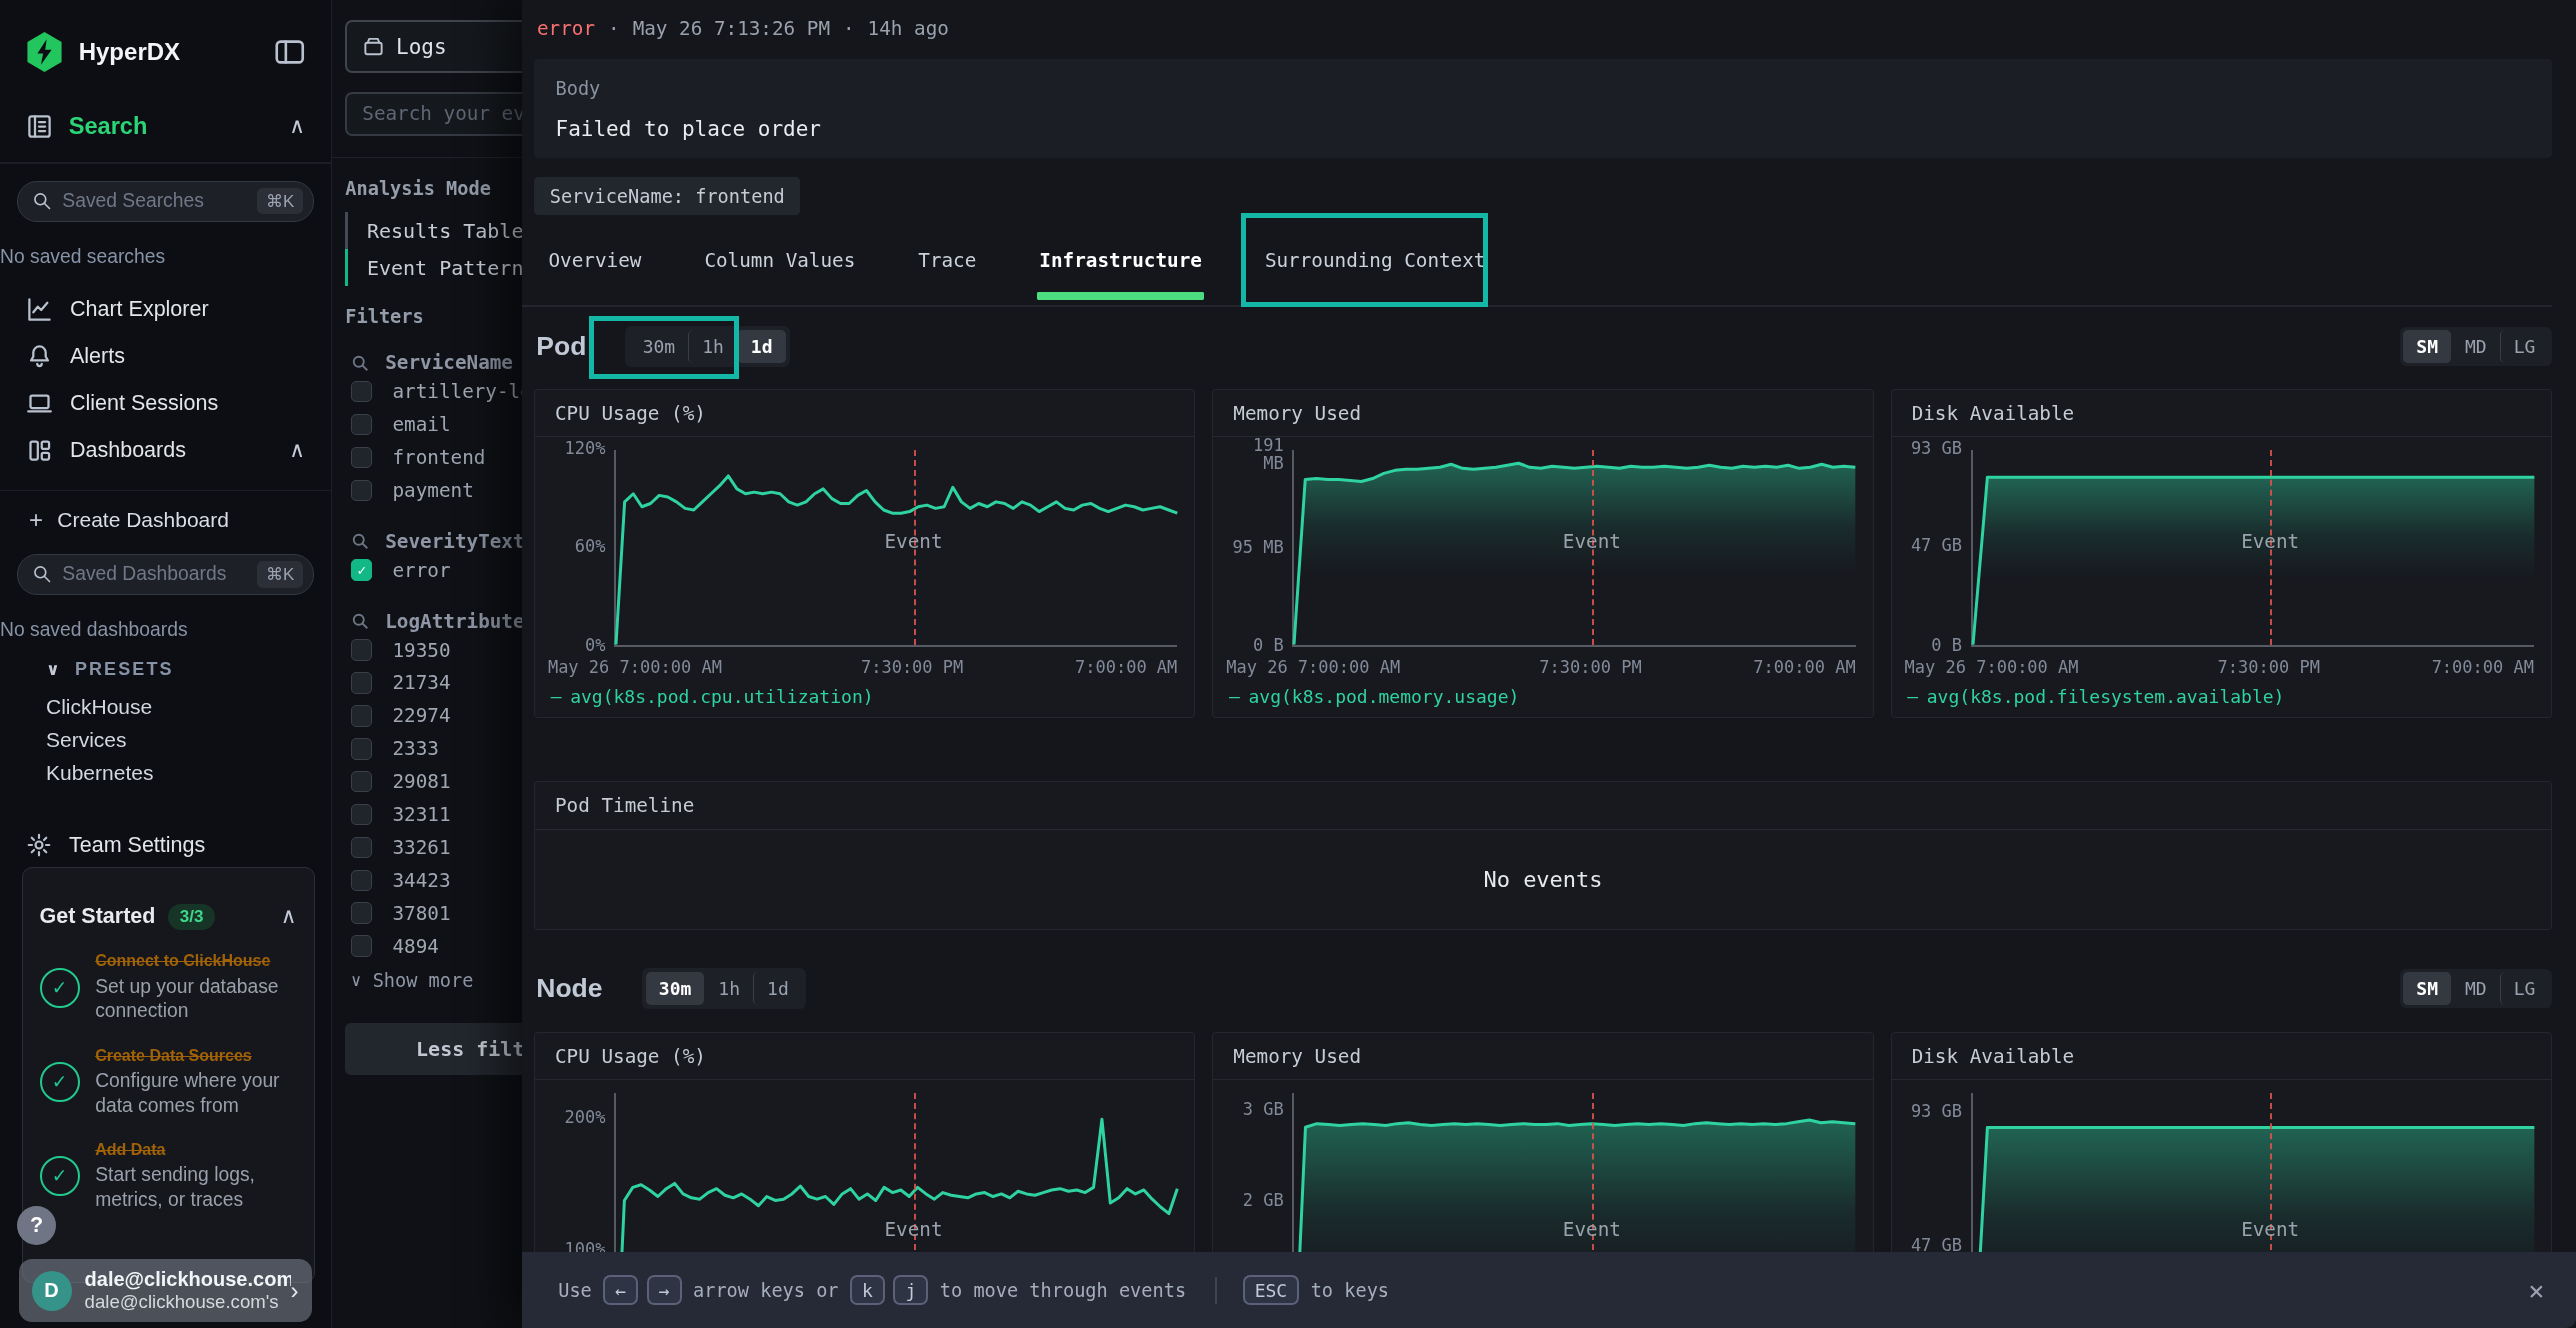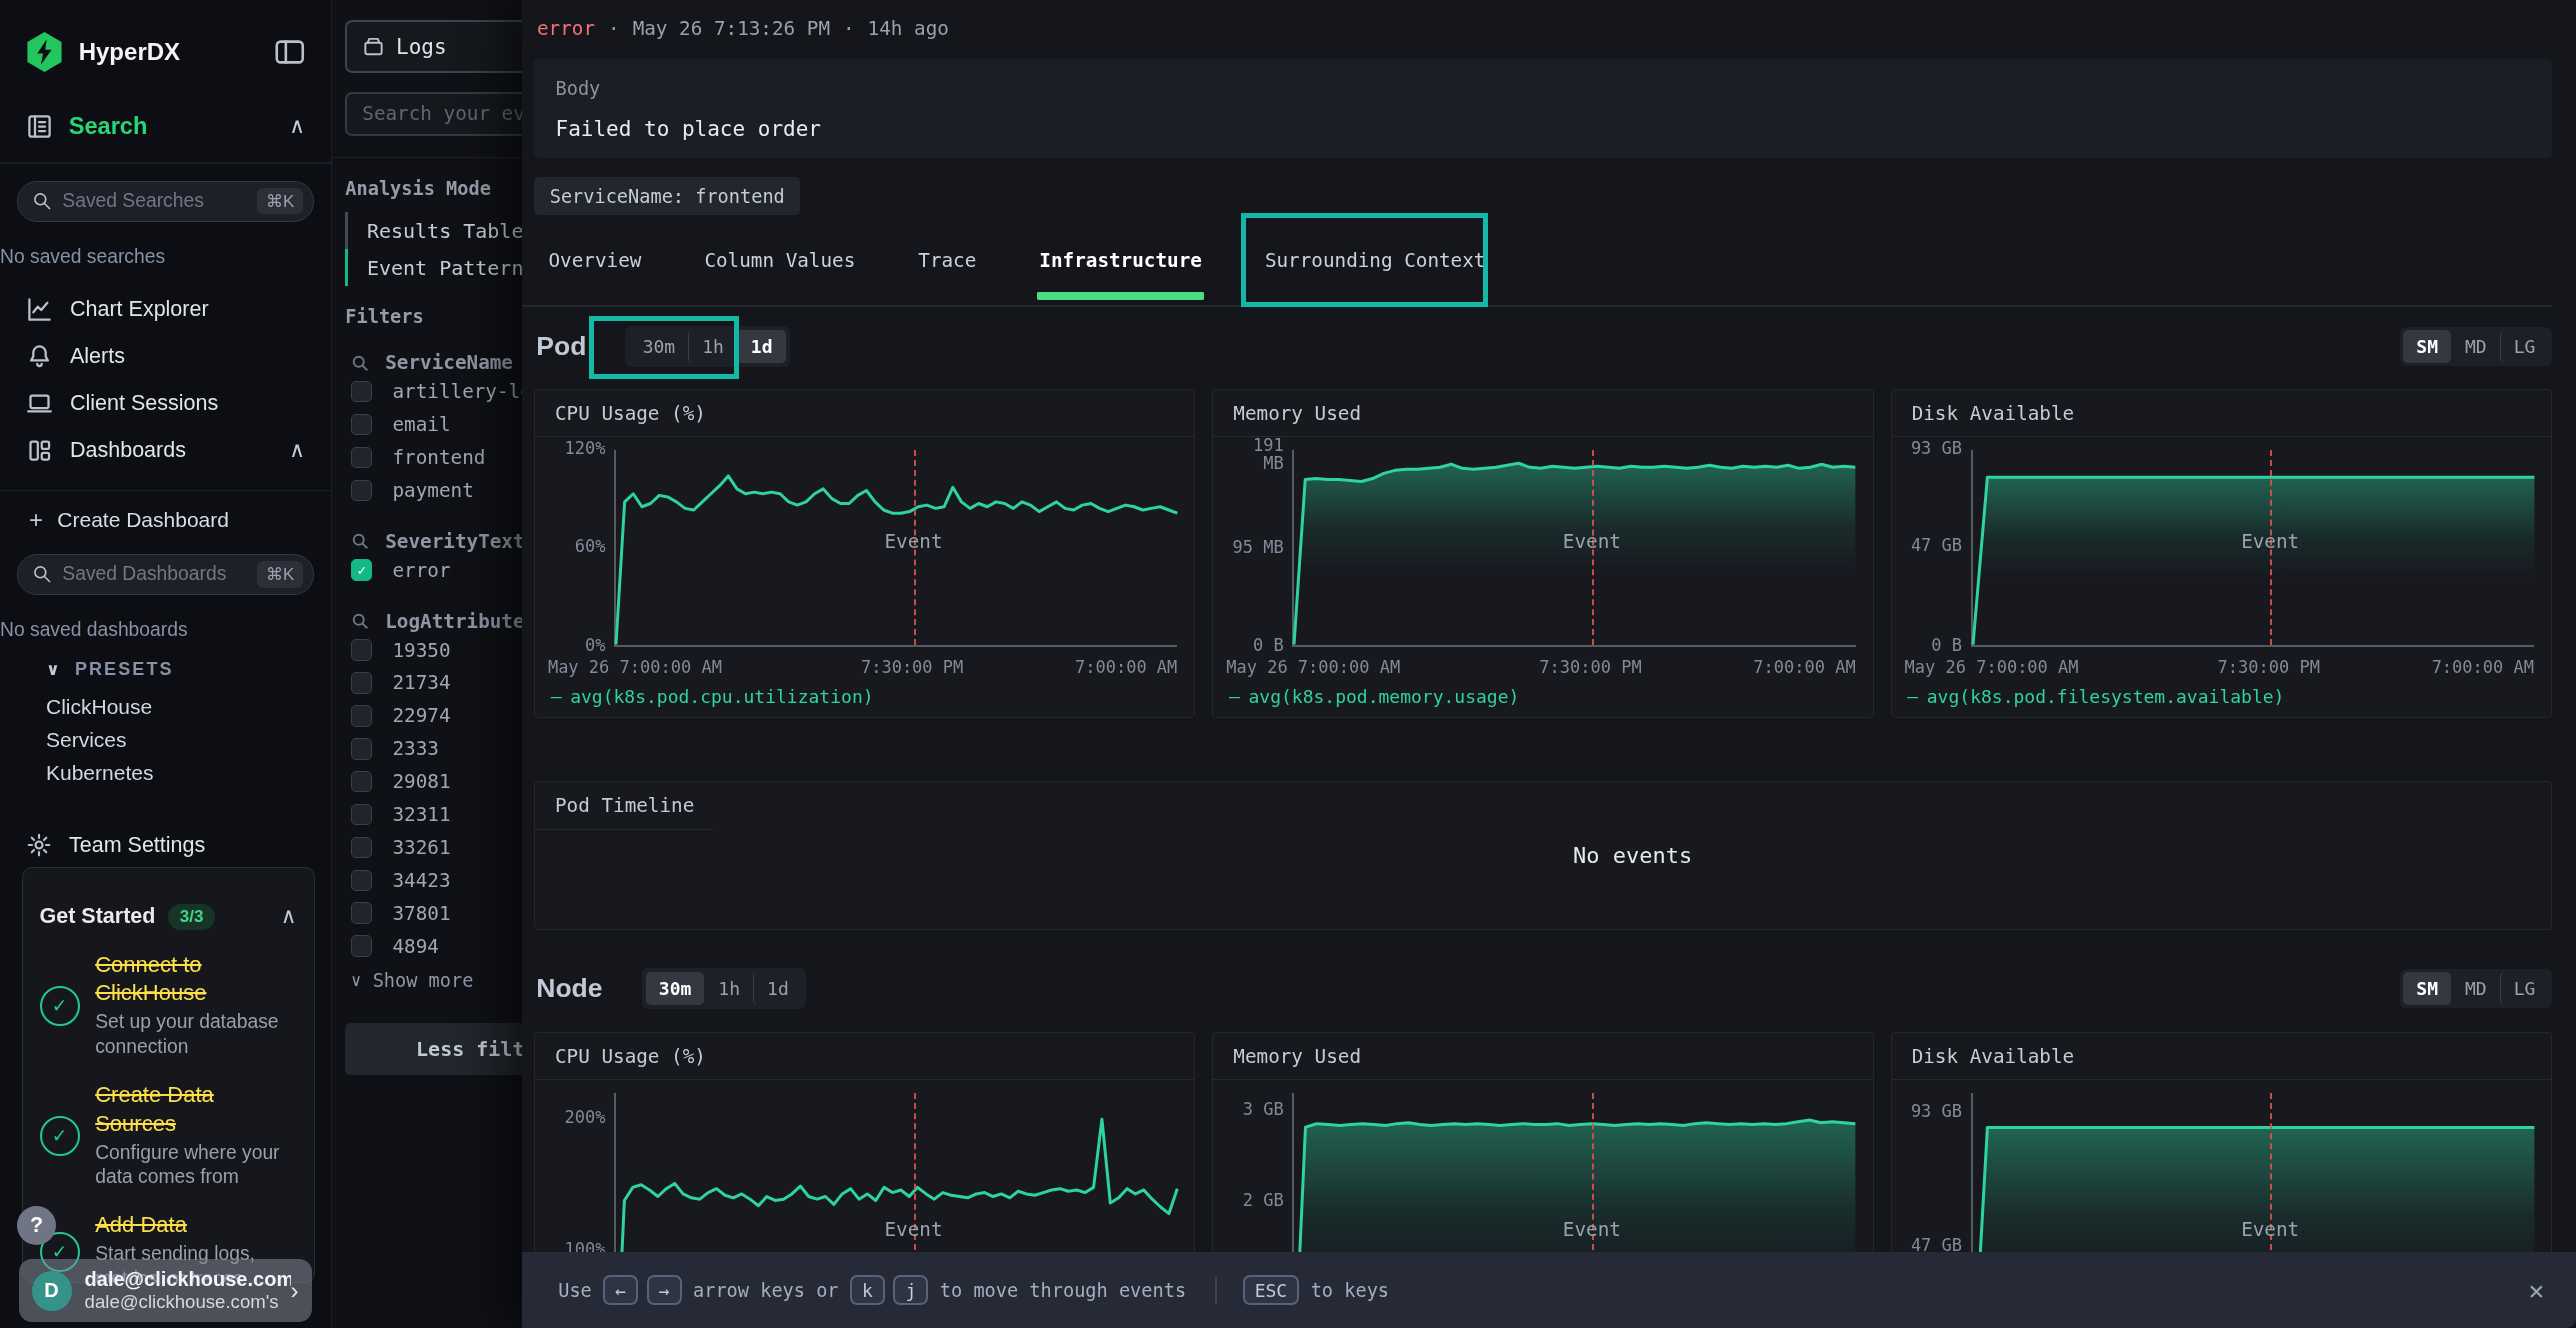--- a/index.html
+++ b/index.html
@@ -42,21 +42,21 @@
            border:1.4px solid #2b2f37;border-radius:10px;padding:36px 17px;box-sizing:border-box;overflow:hidden;}
   .gs-head{display:flex;align-items:center;}
   .gs-title{font-size:21.5px;font-weight:bold;color:#e8eaed;}
   .gs-badge{margin-left:13px;background:#173527;color:#3fd68b;border-radius:715px;
             padding:2.9px 11.4px;font-size:17px;font-weight:bold;}
   .gs-head .chev{margin-left:auto;}
   .gs-item{display:flex;align-items:center;margin-top:21.5px;}
   .gs-check{width:36px;height:36px;border:2.1px solid #21c98c;border-radius:50%;flex:none;
             display:flex;align-items:center;justify-content:center;color:#21c98c;font-size:18.6px;margin-right:15.7px;}
   .gs-texts{flex:1;}
-  .gs-t{font-size:22px;font-weight:normal;color:#fde047;text-decoration:line-through;line-height:1.28;}
+  .gs-t{font-size:16px;font-weight:bold;color:#a16207;text-decoration:line-through;line-height:1.28;}
   .gs-d{font-size:19.3px;color:#9aa0ab;line-height:1.28;margin-top:2.9px;}
   .help-bub{position:absolute;left:17px;top:1206px;width:39px;height:39px;border-radius:50%;
             background:#6f7584;color:#fff;font-size:21.5px;font-weight:bold;display:flex;
             align-items:center;justify-content:center;z-index:3;}
   .user-pill{position:absolute;left:18.6px;top:1259px;width:293px;height:63px;border-radius:13px;
              background:rgba(128,134,148,0.55);display:flex;align-items:center;padding:0 13px;
              box-sizing:border-box;z-index:4;}
   .avatar{width:40px;height:40px;border-radius:50%;background:#35938a;color:#fff;font-size:20px;
           font-weight:bold;display:flex;align-items:center;justify-content:center;flex:none;}
   .user-texts{margin-left:13px;flex:1;overflow:hidden;}
@@ -147,21 +147,21 @@
   .xlabels{height:31.5px;flex:none;position:relative;font-size:17px;color:#828a99;margin-top:4.3px;}
   .xlab{position:absolute;top:5.7px;white-space:nowrap;}
   .xlab.xl{left:2.9px;}
   .xlab.xr{right:0;}
   .xlab.xm{transform:translateX(-50%);}
   .legend{height:29px;flex:none;display:flex;align-items:center;font-size:18px;color:#2fd3a0;padding-left:5.7px;}
   .legend .dash{margin-right:8.6px;}
 
   .timeline-card{position:absolute;left:12px;right:24px;top:781px;height:149px;background:#17191f;
                  border:1.4px solid #24272e;border-radius:3.6px;box-sizing:border-box;
-                 display:flex;}
+                 display:flex;flex-direction:column;}
   .tl-h{height:47px;display:flex;align-items:center;padding:0 20px;border-bottom:1.4px solid #26292f;
         font-size:19.3px;color:#c6ccd5;flex:none;}
   .tl-b{flex:1;display:flex;align-items:center;justify-content:center;font-size:22px;color:#e6e9ed;}
 
   .footer{position:absolute;left:0;right:0;bottom:0;height:76px;background:#252a36;z-index:40;
           display:flex;align-items:center;padding-left:29px;border-bottom-right-radius:10px;}
   .footer .txt{font-size:18.6px;color:#a6aebd;margin:0 7.2px;}
   .kbd{border:2.1px solid #5a6178;background:#2e3443;border-radius:7.2px;padding:2.1px 10px;
        font-size:18px;color:#c3cad9;margin:0 4.3px;}
   .f-div{width:2.1px;height:27px;background:#3d4456;margin:0 21.5px;}

